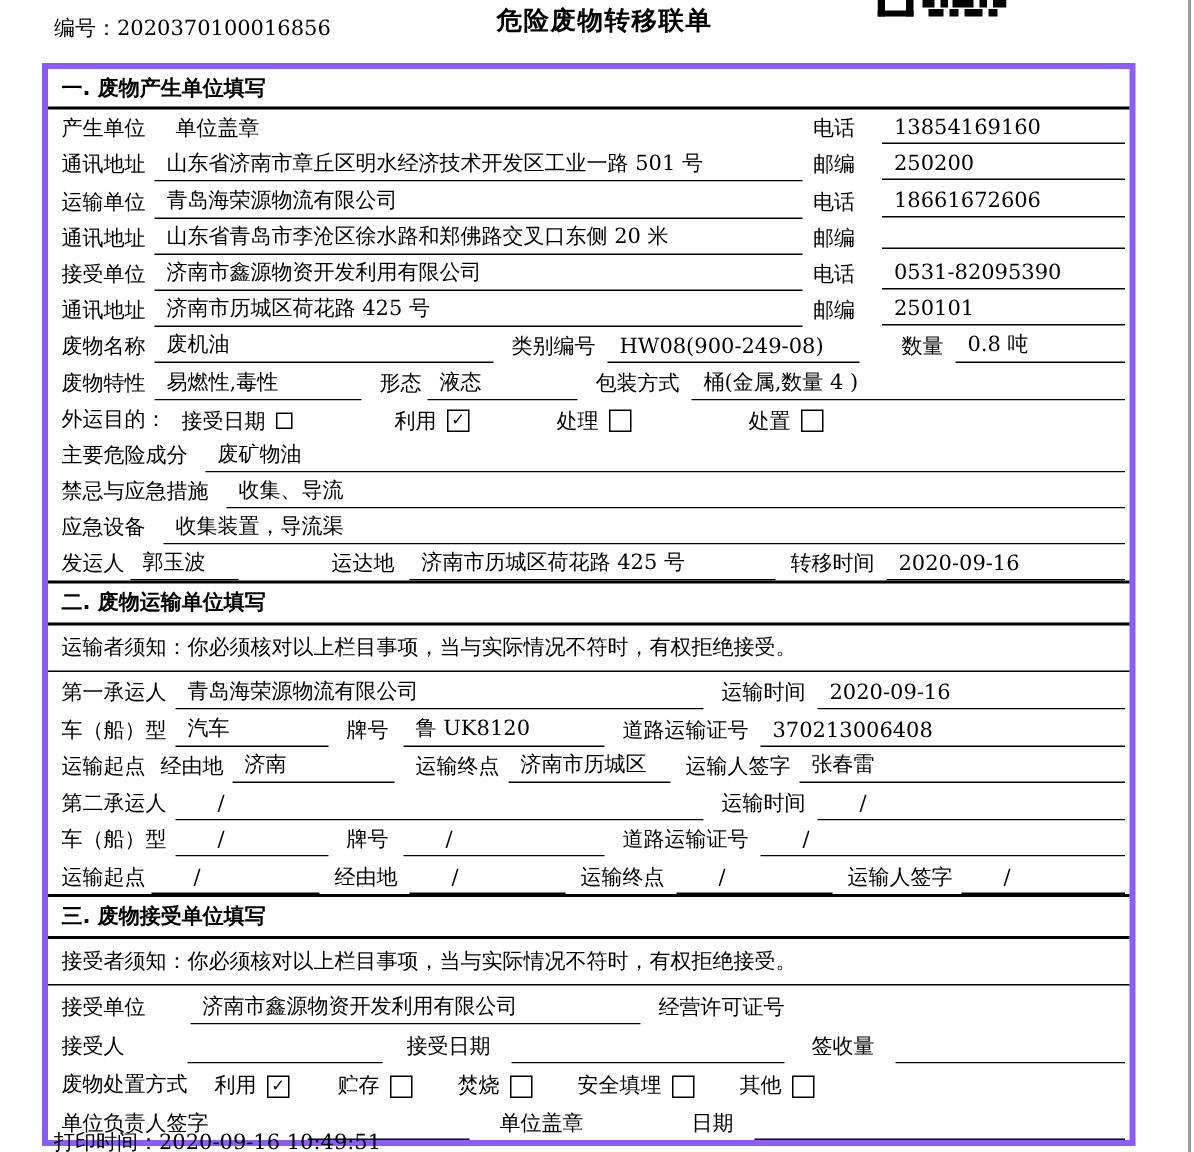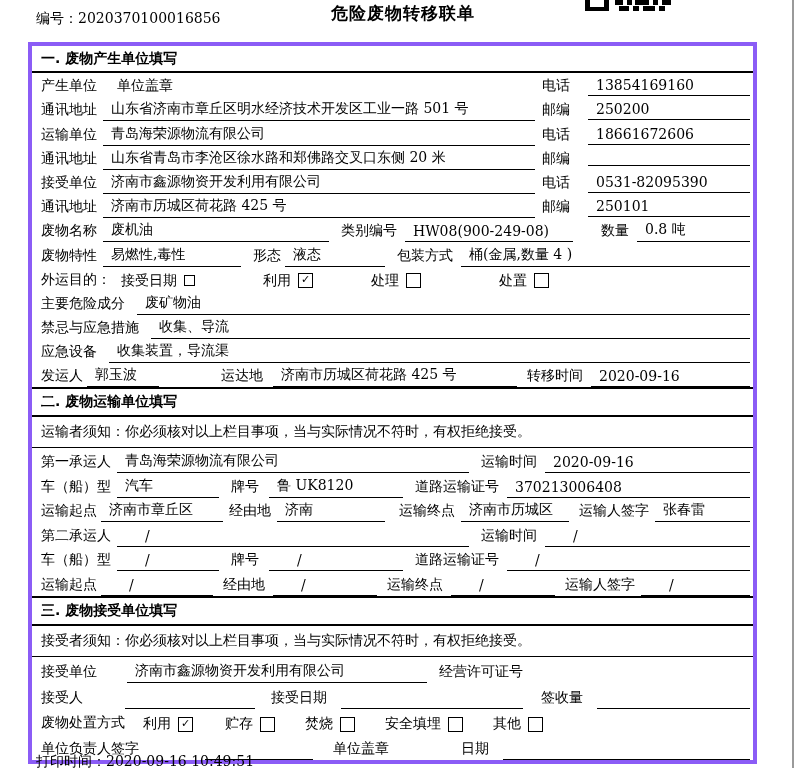--- a/index.html
+++ b/index.html
@@ -194,21 +194,20 @@
         <span class="lbl" style="width:76px">车（船）型</span>
         <span class="val" style="width:102px">汽车</span>
         <span class="lbl" style="margin-left:12px">牌号</span>
         <span class="val" style="width:134px;margin-left:10px">鲁 UK8120</span>
         <span class="lbl" style="margin-left:12px">道路运输证号</span>
         <span class="val grow" style="margin-left:8px">370213006408</span>
       </div>
 
       <div class="row">
         <span class="lbl" style="width:60px">运输起点</span>
-        <span class="val" style="width:122px">济南市章丘区</span>
         <span class="lbl" style="margin-left:6px">经由地</span>
         <span class="val" style="width:108px;margin-left:6px">济南</span>
         <span class="lbl" style="margin-left:14px">运输终点</span>
         <span class="val" style="width:108px;margin-left:6px">济南市历城区</span>
         <span class="lbl" style="margin-left:10px">运输人签字</span>
         <span class="val grow" style="margin-left:6px">张春雷</span>
       </div>
 
       <div class="row">
         <span class="lbl" style="width:76px">第二承运人</span>

